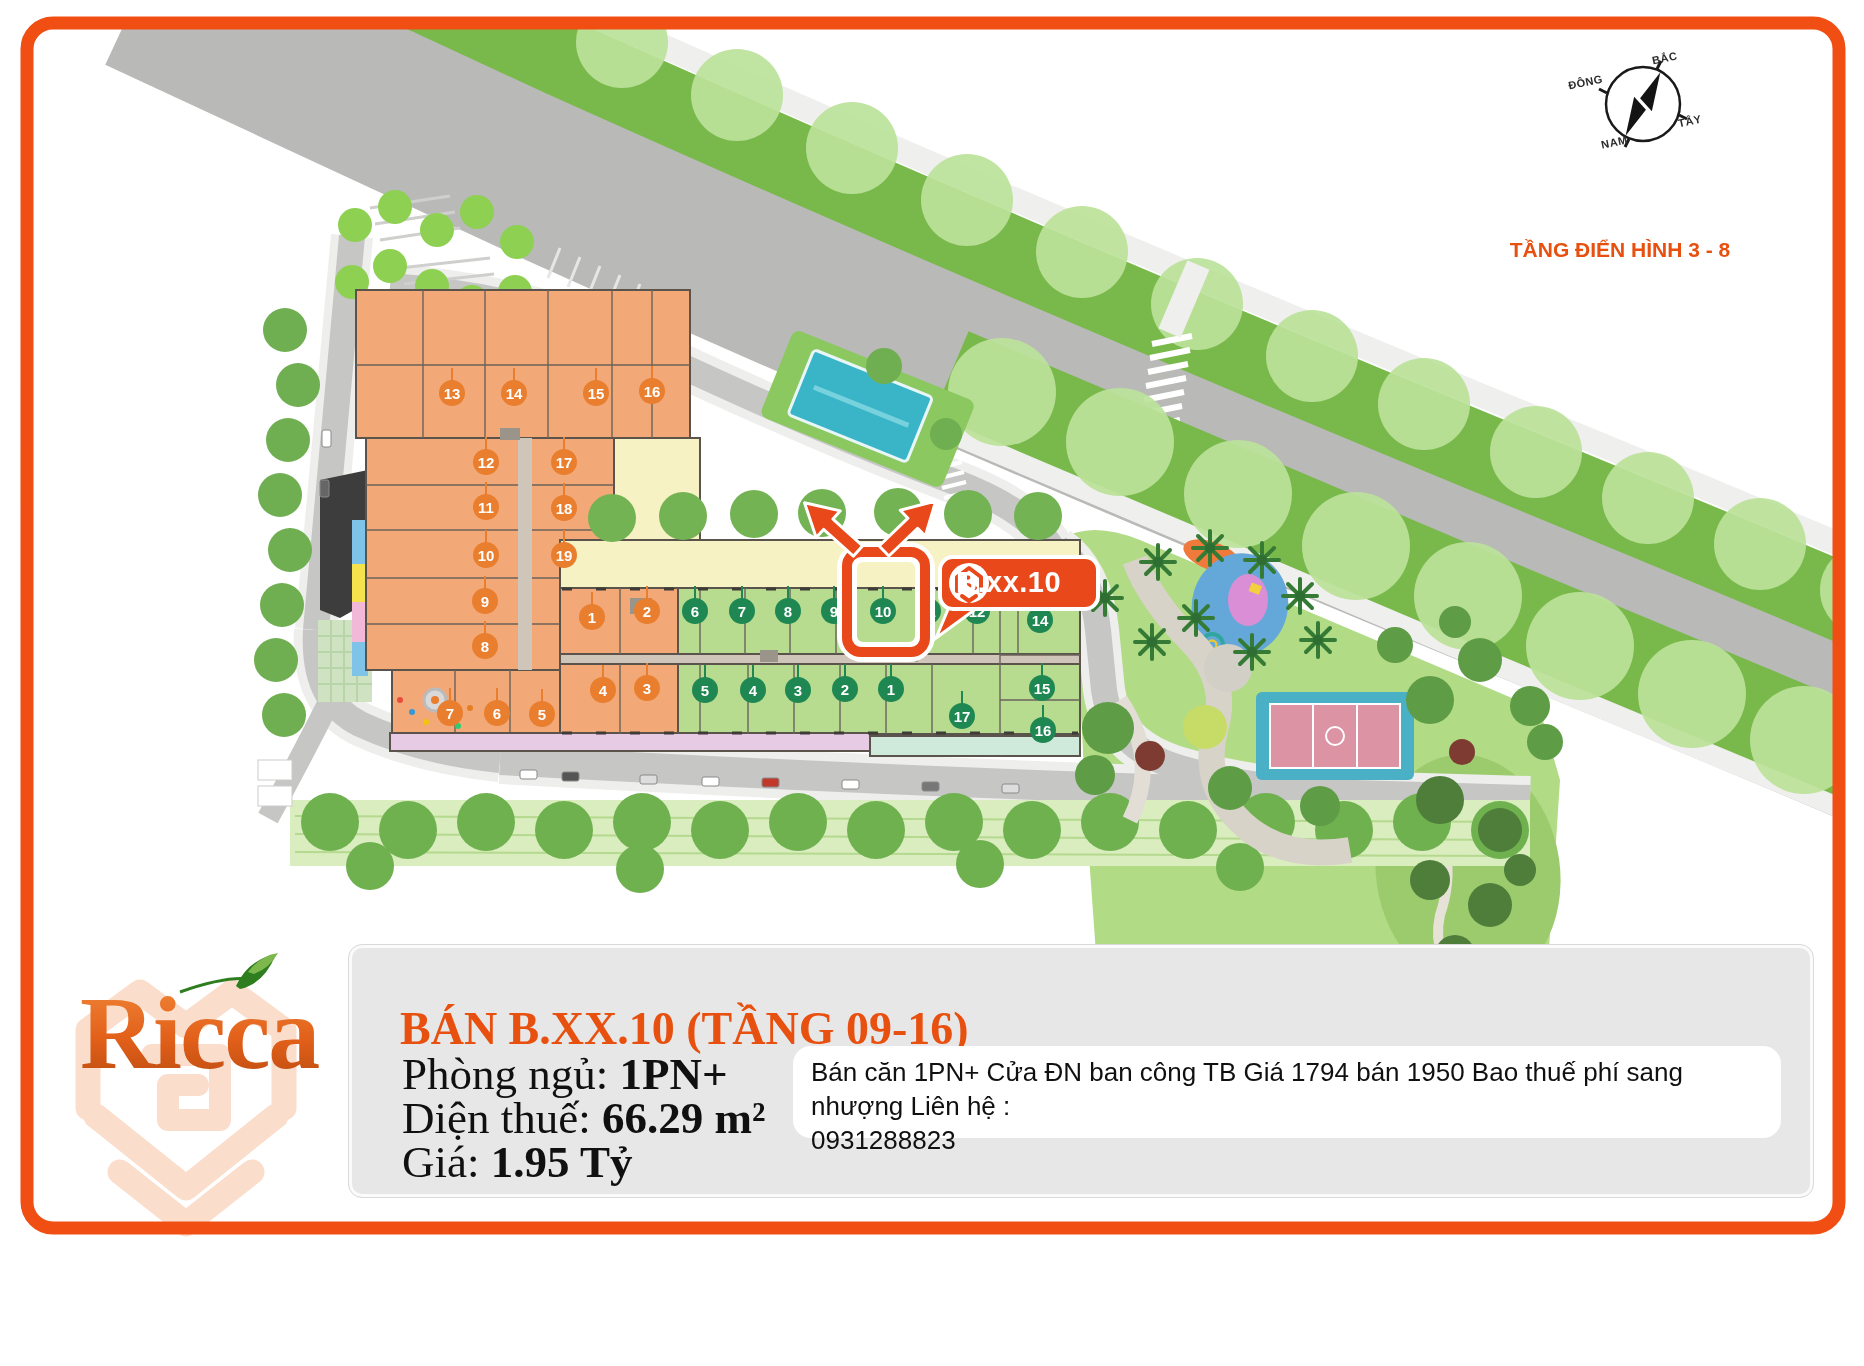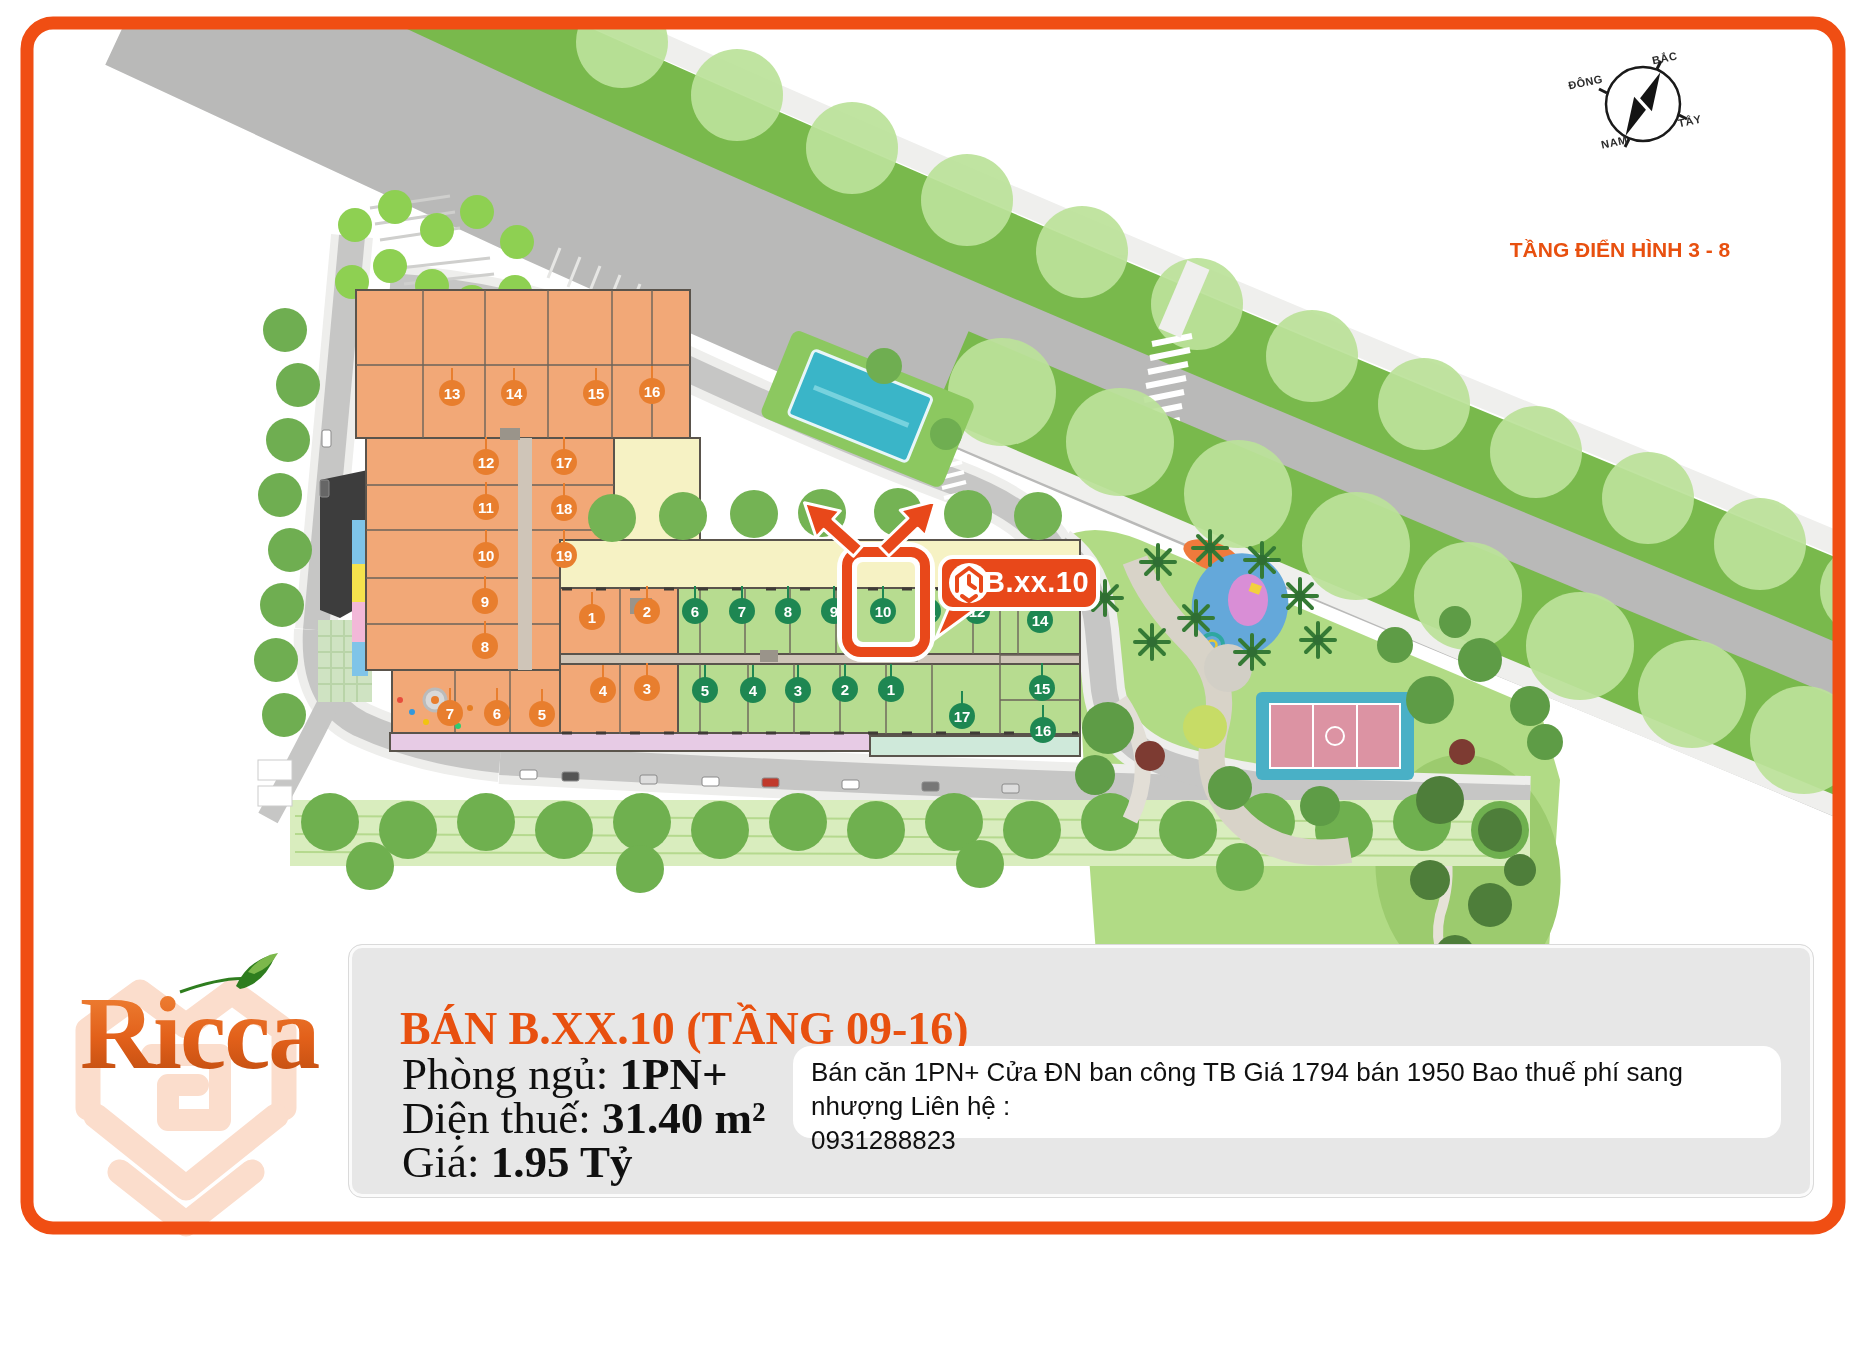--- a/index.html
+++ b/index.html
@@ -7,21 +7,21 @@
          font-family:"Liberation Sans",sans-serif;}
   #plan-svg{position:absolute;left:0;top:0;width:1864px;height:1366px;}
   .ov{position:absolute;white-space:nowrap;}
   
   .cmp{font-size:11px;font-weight:bold;color:#2b2b2b;letter-spacing:.5px;transform:rotate(-12deg);}
   
   #plan-title{left:1450px;top:200px;width:340px;text-align:center;font-size:36px;font-weight:800;
               color:#161616;letter-spacing:-0.5px;}
   #plan-subtitle{left:1450px;top:238px;width:340px;text-align:center;font-size:21px;font-weight:800;}
   
-  #badge-text{left:984px;top:566px;width:104px;text-align:left;font-size:29px;font-weight:bold;
+  #badge-text{left:956px;top:566px;width:104px;text-align:left;font-size:29px;font-weight:bold;
               color:#fff;letter-spacing:.5px;}
   
   #panel{position:absolute;left:348px;top:944px;width:1464px;height:252px;background:#e7e7e7;
          border:1px solid #dadada;border-radius:14px;box-shadow:inset 0 0 0 3px #fbfbfb;}
   #panel-title{left:400px;top:958px;font-family:"Liberation Serif",serif;font-size:46px;font-weight:bold;}
   .detail{left:402px;font-family:Liberation Serif, serif;font-size:45px;color:#101010;}
   .detail b{font-weight:bold;}
   #desc-box{position:absolute;left:793px;top:1046px;width:988px;height:92px;background:#ffffff;
             border-radius:18px;box-sizing:border-box;padding:10px 18px;
             font-family:Liberation Sans, sans-serif;font-size:26px;color:#101010;line-height:1.3;
@@ -631,21 +631,21 @@
 <div class="ov cmp" style="left:1601px;top:136px;">NAM</div>
 
 <div class="ov" id="plan-subtitle" style="color:#E8500F;">TẦNG ĐIỂN HÌNH 3 - 8</div>
 
 <div class="ov" id="badge-text">B.xx.10</div>
 
 <div id="panel"></div>
 <div class="ov" id="panel-title" style="color:#E8500F;margin-top:44px;">BÁN B.XX.10 (TẦNG 09-16)</div>
 
 <div class="ov detail" style="top:1048px;"><span>Phòng ngủ: </span><b>1PN+</b></div>
-<div class="ov detail" style="top:1092px;"><span>Diện thuế: </span><b>31.40 m²</b></div>
+<div class="ov detail" style="top:1092px;"><span>Diện thuế: </span><b>66.29 m²</b></div>
 <div class="ov detail" style="top:1136px;"><span>Giá: </span><b>1.95 Tỷ</b></div>
 
 <div id="desc-box">
   <span>Bán căn 1PN+ Cửa ĐN ban công TB Giá 1794 bán 1950 Bao thuế phí sang nhượng Liên hệ :</span><br>
   <span>0931288823</span>
 </div>
 
 </div>
 
 </body></html>

